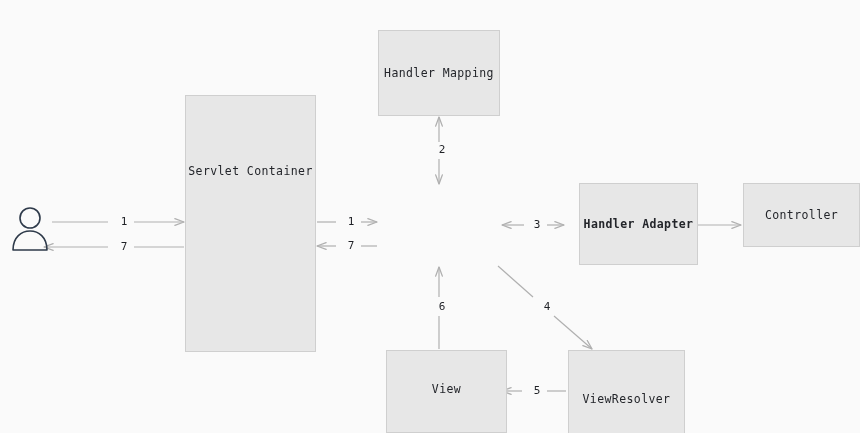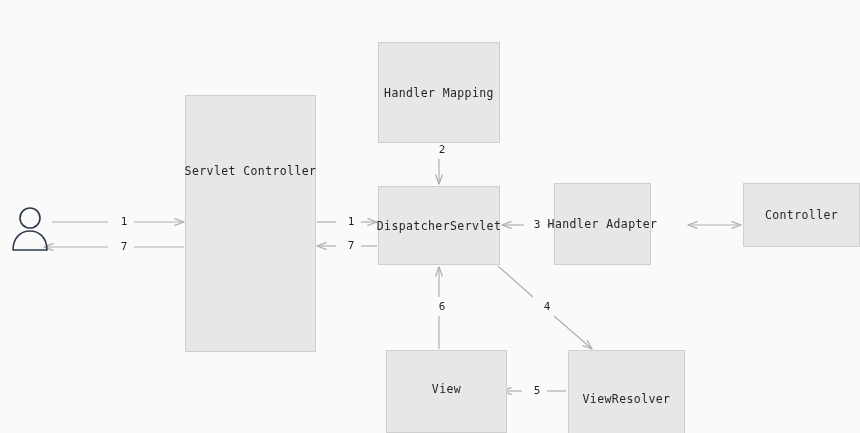--- a/index.html
+++ b/index.html
@@ -115,32 +115,29 @@
   </svg>
 
   <div class="actor" style="left:10px; top:206px;">
     <svg width="40" height="46" viewBox="0 0 40 46">
       <circle cx="20" cy="12" r="10" fill="none" stroke="#2e3a4a" stroke-width="1.6"></circle>
       <path d="M3,44 C3,31 11.5,25 20,25 C28.5,25 37,31 37,44 Z" fill="none" stroke="#2e3a4a" stroke-width="1.6" stroke-linejoin="round"></path>
     </svg>
   </div>
 
   <div class="node top-label" style="left:185px; top:95px; width:131px; height:257px;">
-    <span class="node-text">Servlet Controller</span>
+    <span class="node-text">Servlet Container</span>
   </div>
 
-  <div class="node" style="left:378px; top:30px; width:122px; height:101px;margin-top:12px;">
+  <div class="node" style="left:378px; top:30px; width:122px; height:86px;">
     <span class="node-text">Handler Mapping</span>
   </div>
 
-  <div class="node" style="left:378px; top:186px; width:122px; height:79px;">
-    <span class="node-text">DispatcherServlet</span>
-  </div>
 
-  <div class="node" style="left:554px; top:183px; width:97px; height:82px;">
+  <div class="node" style="left:579px; top:183px; width:119px; height:82px;font-weight:bold;">
     <span class="node-text">Handler Adapter</span>
   </div>
 
   <div class="node" style="left:743px; top:183px; width:117px; height:64px;">
     <span class="node-text">Controller</span>
   </div>
 
   <div class="node" style="left:386px; top:350px; width:121px; height:83px;">
     <span class="node-text" style="margin-bottom:6px;">View</span>
   </div>

